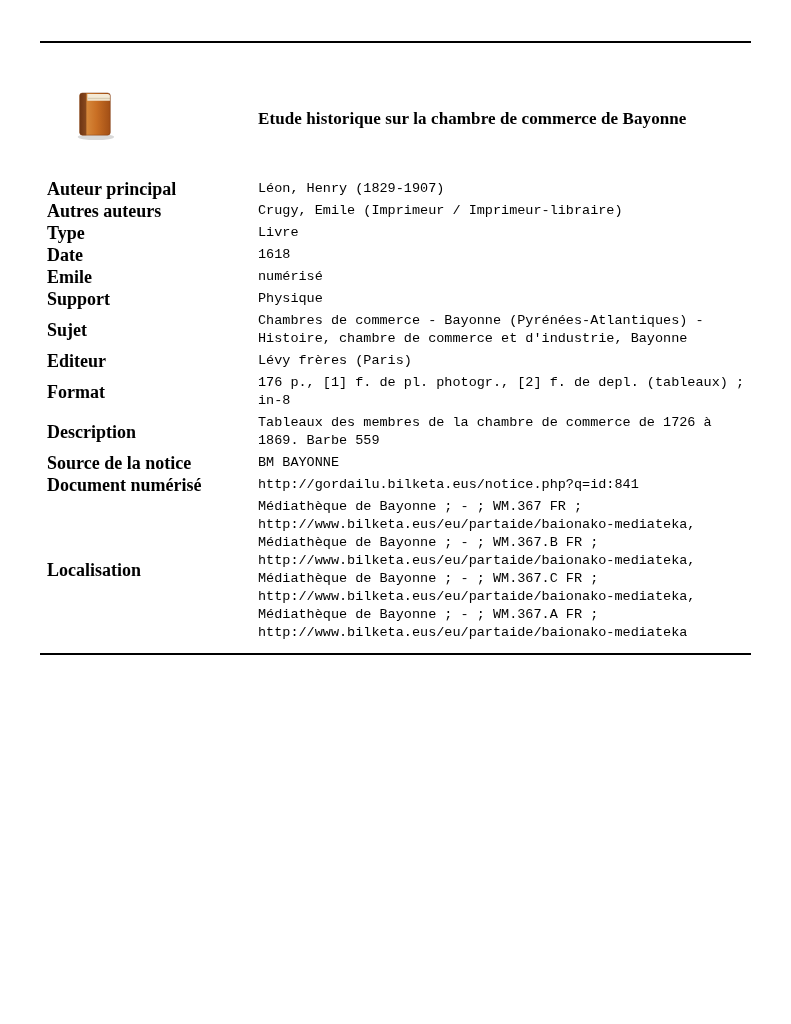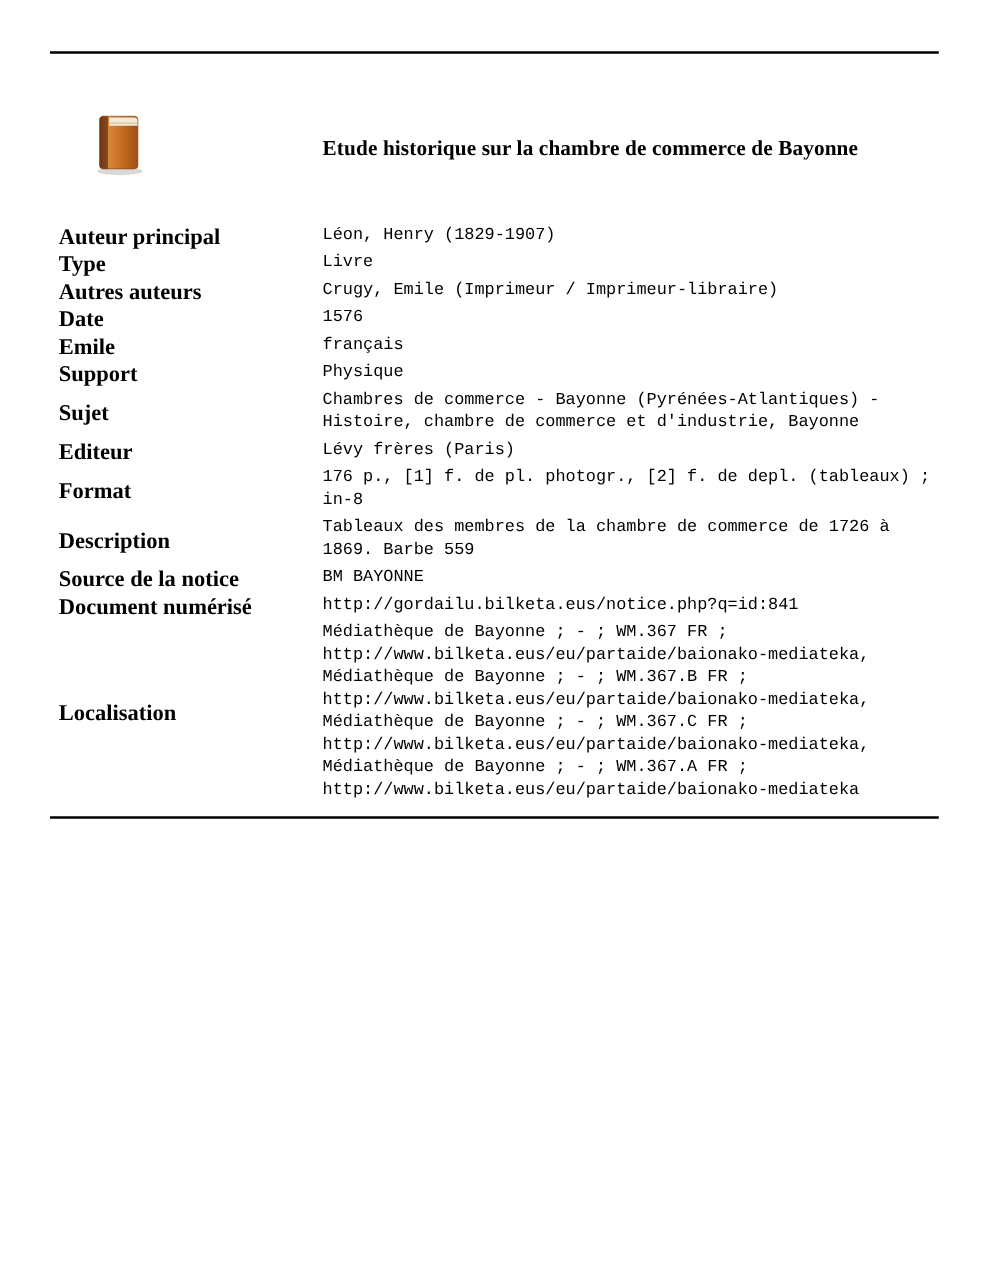--- a/index.html
+++ b/index.html
@@ -112,37 +112,37 @@
   </div>
 
   <div class="record-fields">
 
     <div class="field-row">
       <div class="field-label">Auteur principal</div>
       <div class="field-value">Léon, Henry (1829-1907)</div>
     </div>
 
     <div class="field-row">
+      <div class="field-label">Autres auteurs</div>
+      <div class="field-value">Crugy, Emile (Imprimeur / Imprimeur-libraire)</div>
+    </div>
+
+    <div class="field-row">
       <div class="field-label">Type</div>
       <div class="field-value">Livre</div>
     </div>
 
     <div class="field-row">
-      <div class="field-label">Autres auteurs</div>
-      <div class="field-value">Crugy, Emile (Imprimeur / Imprimeur-libraire)</div>
-    </div>
-
-    <div class="field-row">
       <div class="field-label">Date</div>
-      <div class="field-value">1576</div>
+      <div class="field-value">1618</div>
     </div>
 
     <div class="field-row">
       <div class="field-label">Emile</div>
-      <div class="field-value">français</div>
+      <div class="field-value">numérisé</div>
     </div>
 
     <div class="field-row">
       <div class="field-label">Support</div>
       <div class="field-value">Physique</div>
     </div>
 
     <div class="field-row">
       <div class="field-label">Sujet</div>
       <div class="field-value">Chambres de commerce - Bayonne (Pyrénées-Atlantiques) - Histoire, chambre de commerce et d'industrie, Bayonne</div>

